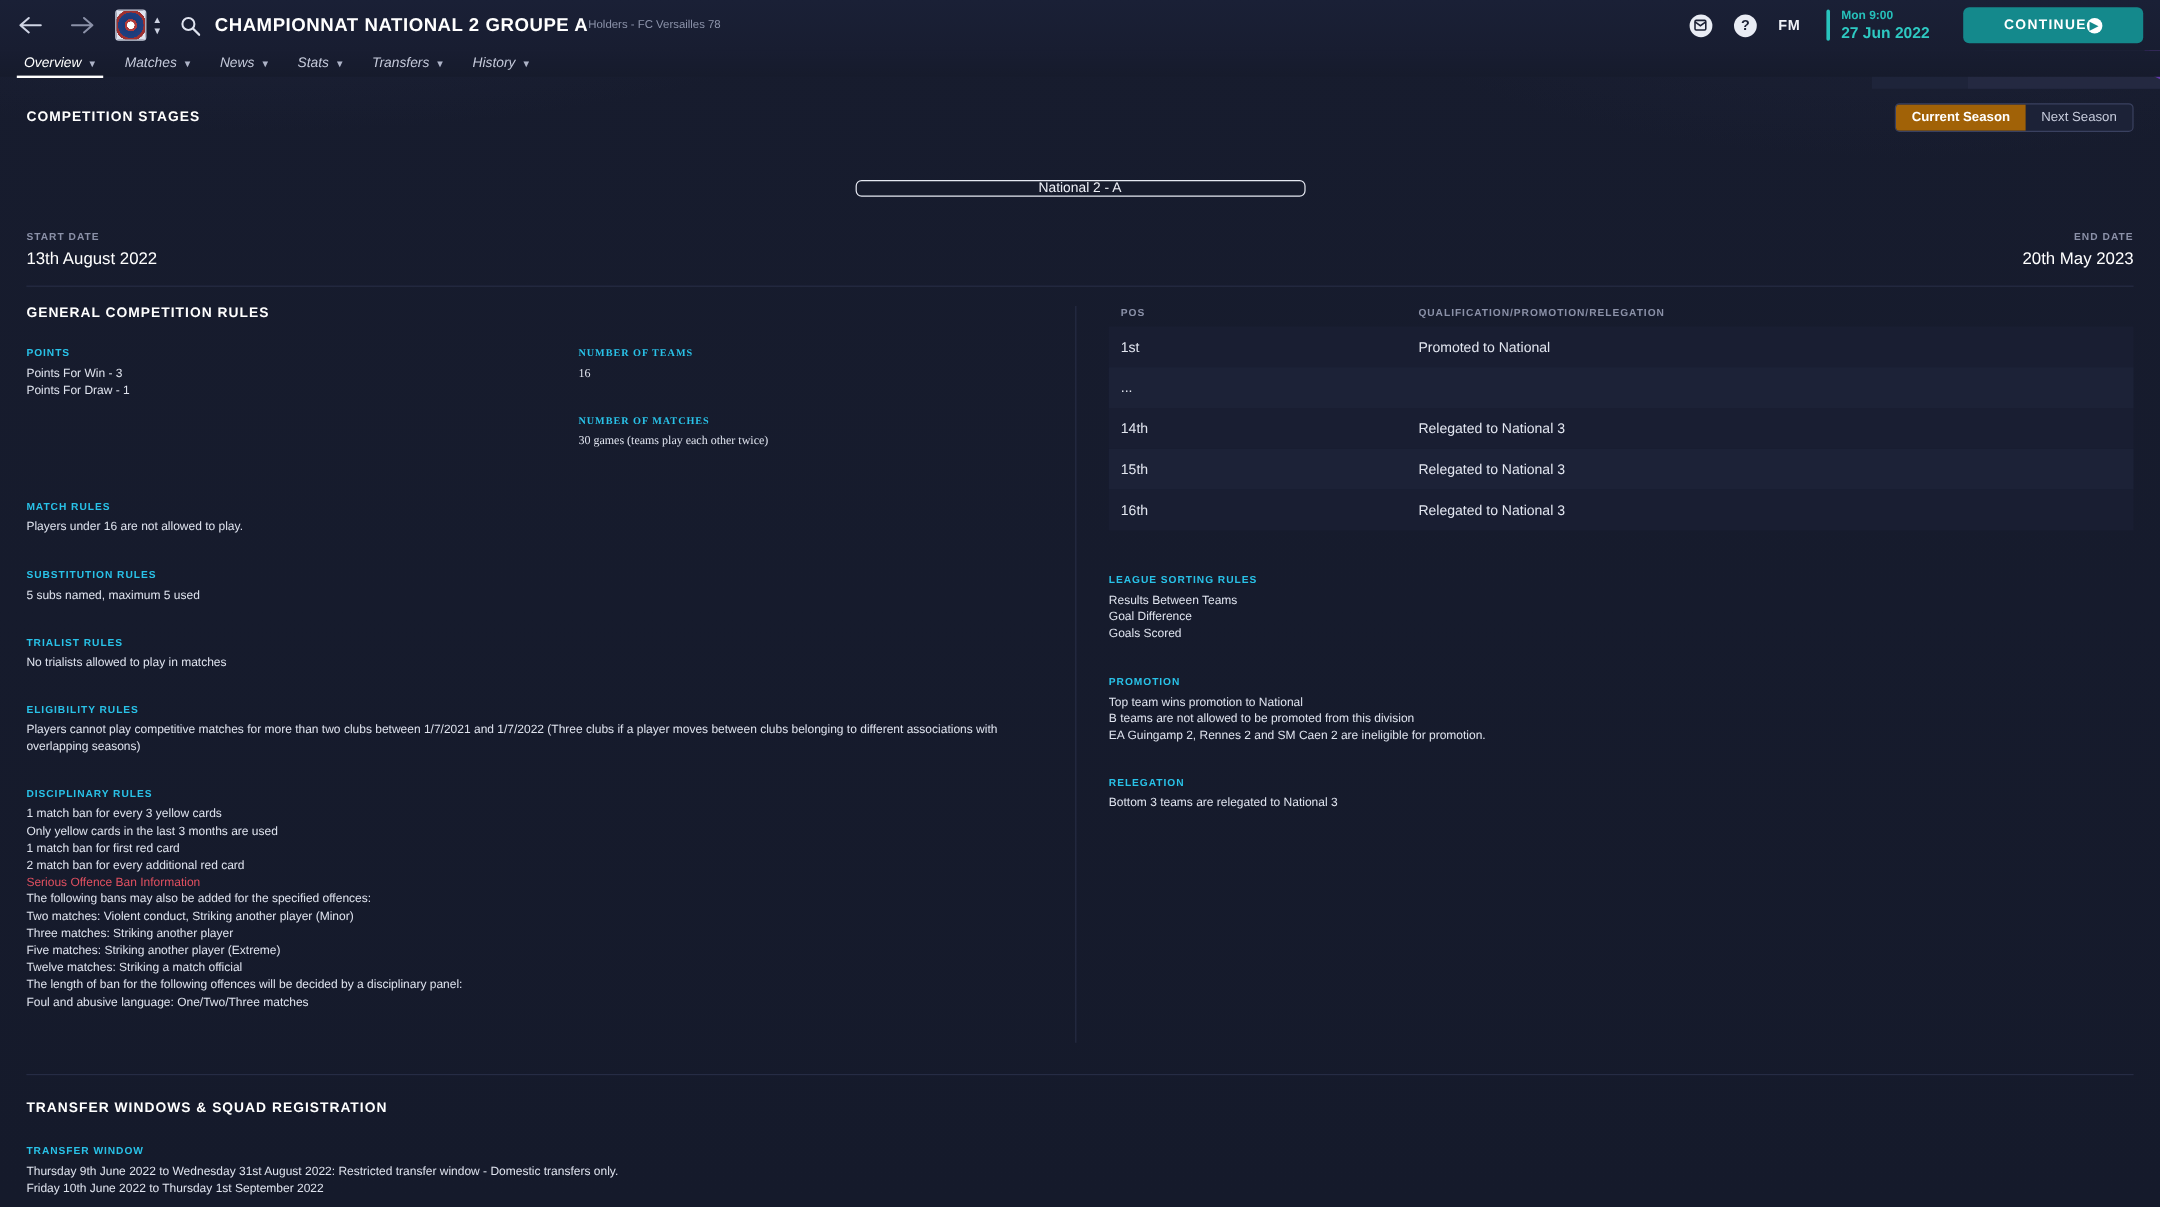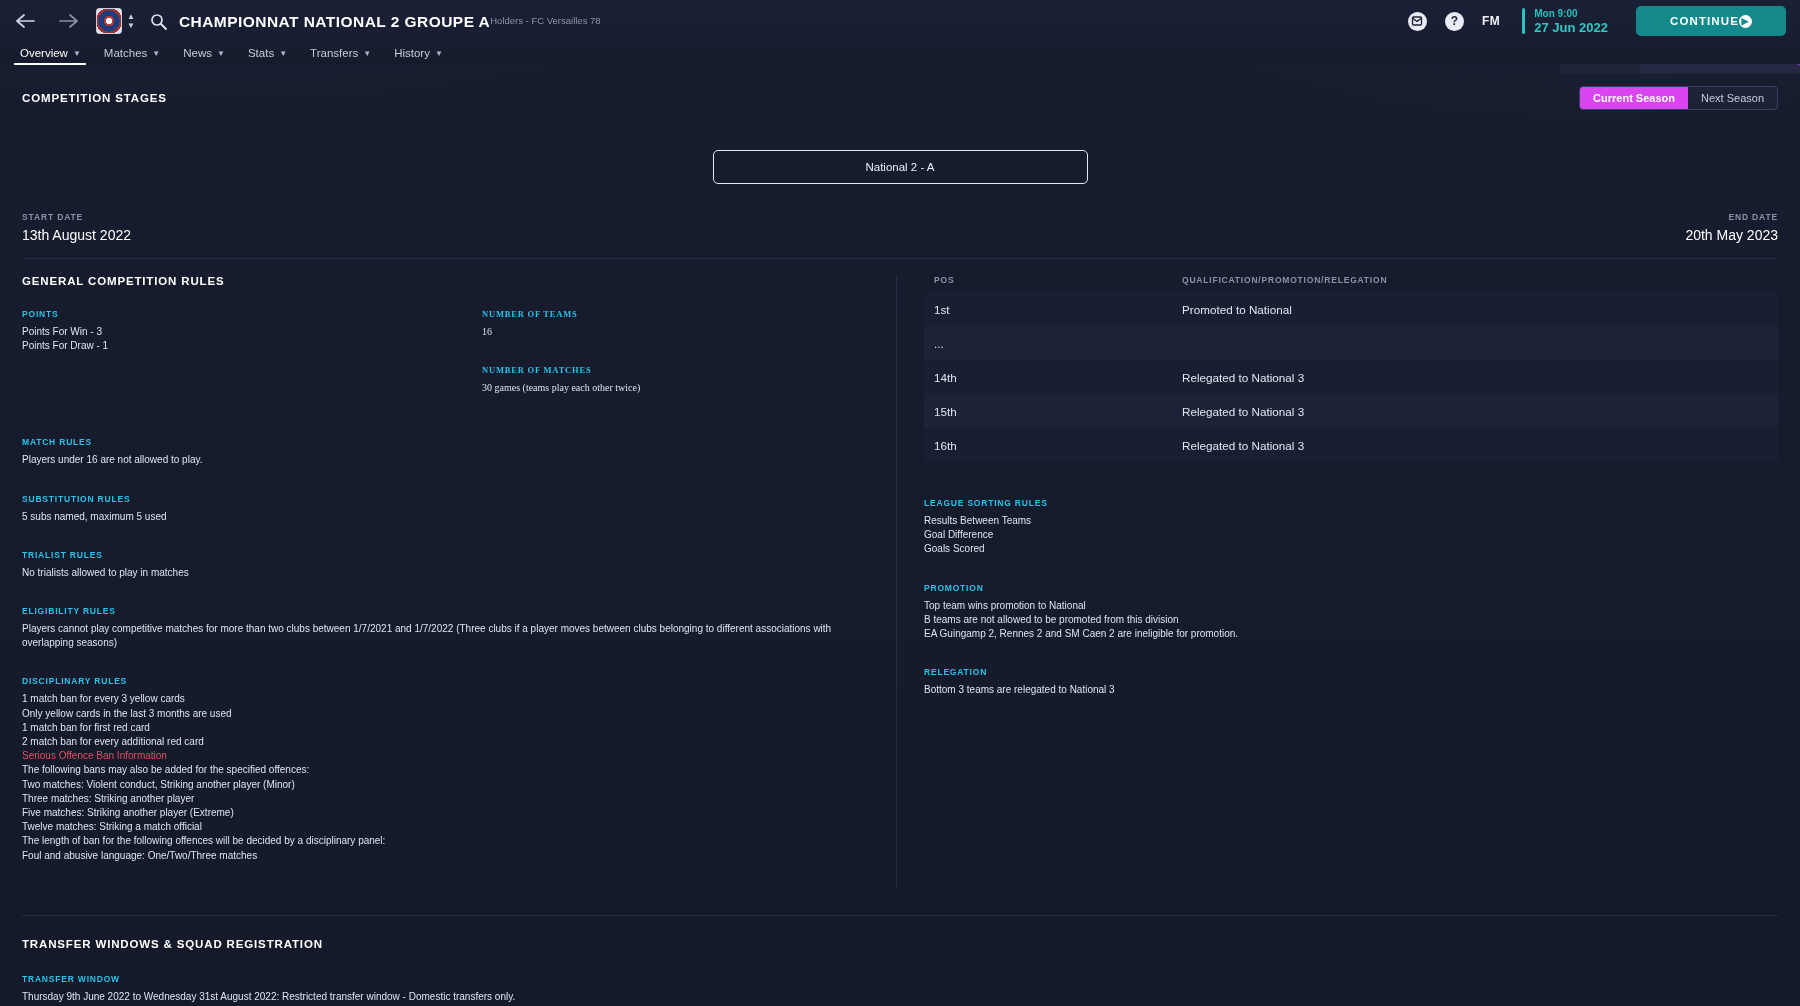--- a/index.html
+++ b/index.html
@@ -106,20 +106,21 @@
   }
 
   
   .tabsbar {
     position: relative;
     height: 22px;
     display: flex; align-items: flex-end; gap: 0px;
     padding-left: 14px;
     background: linear-gradient(180deg,#181d31 0%, #161b2c 100%);
     z-index: 4;
+    font-style: italic;
   }
   .tab {
     position: relative;
     display: flex; align-items: center; gap: 5px;
     padding: 0 17px 4px 6px;
     font-size: 11.5px; color: #c6cbdb; cursor: pointer;
     line-height: 13px;
   }
   .tab .chev { font-size: 8px; color: #aeb4c8; }
   .tab.active { color: #ffffff; }
@@ -144,27 +145,27 @@
   }
   .stages-row { display: flex; align-items: center; }
   .season-toggle {
     margin-left: auto; display: flex; align-items: stretch;
     border: 1px solid #3a4160; border-radius: 4px; overflow: hidden;
     background: #1c2237;
   }
   .season-toggle div {
     padding: 5px 13px; font-size: 11px; cursor: pointer; color: #c7ccdc;
   }
-  .season-toggle div.on { background: #d946ef; color: #ffffff; font-weight: 700; }
+  .season-toggle div.on { background: #a16207; color: #ffffff; font-weight: 700; }
 
   .stage-box-wrap {
     display: flex; justify-content: center; margin-top: 40px;
   }
   .stage-box {
-    width: 375px; height: 34px;
+    width: 375px; height: 14px;
     border: 1.5px solid #e6e9f2; border-radius: 5px;
     background: #171c2d;
     display: flex; align-items: center; justify-content: center;
     font-size: 11.5px; color: #eef0f7;
   }
 
   .dates-row {
     position: relative;
     margin-top: 28px; padding: 0 22px 0 22px;
     display: flex; align-items: flex-end;

